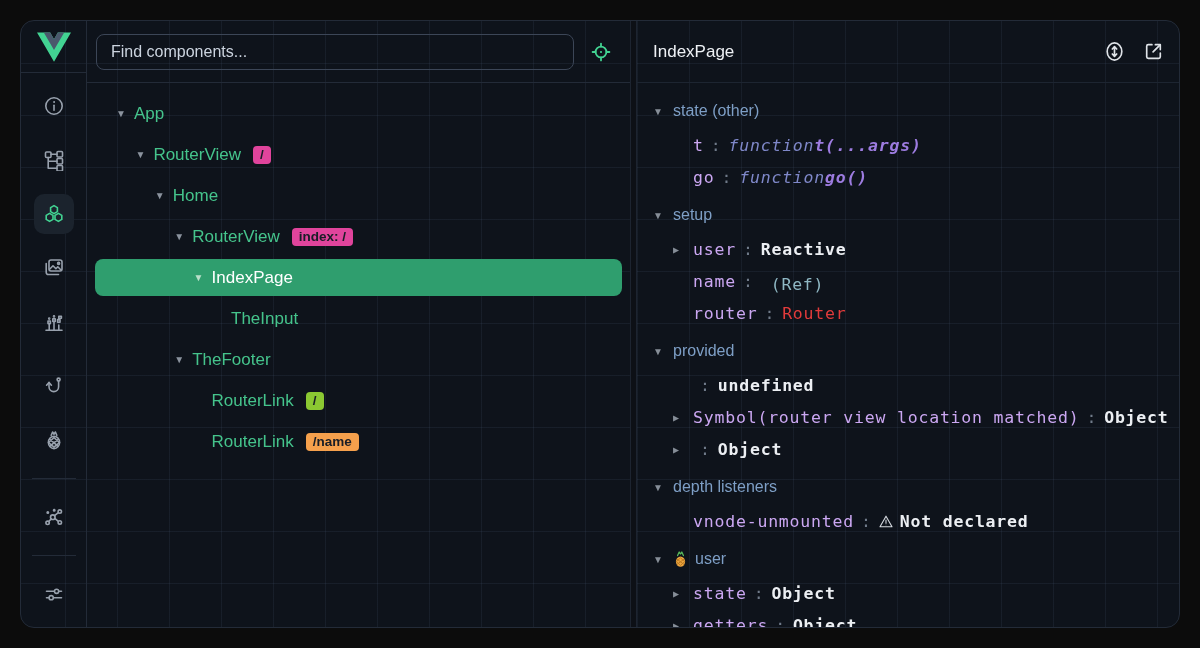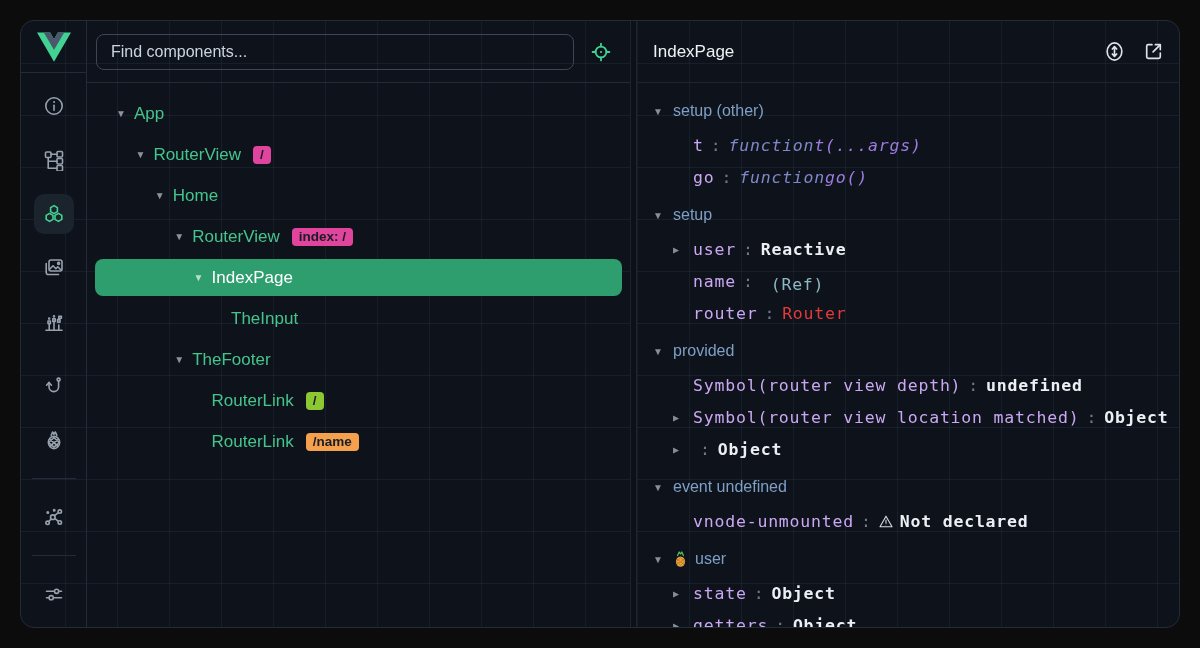--- a/index.html
+++ b/index.html
@@ -59,21 +59,21 @@
   .state-row{height:32px;display:flex;align-items:center;padding-left:36px;font-size:16.5px;
     letter-spacing:0.8px;cursor:default;overflow:hidden;}
   .state-row .arr{width:20px;flex:0 0 20px;font-size:10px;color:#868e98;letter-spacing:0;}
   .state-row.expandable{cursor:pointer;}
   .k{color:var(--key-color);}
   .colon{color:#707b8a;margin:0 7px;}
   .v-plain{color:#eceff3;font-weight:bold;}
   .v-ref{color:var(--value-ref);margin-top:6px;}
   .v-error{color:var(--value-error);}
   .fn-kw{color:var(--fn-keyword);font-style:italic;}
-  .fn-sig{color:var(--fn-signature);font-style:italic;font-weight:normal;}
+  .fn-sig{color:var(--fn-signature);font-style:italic;font-weight:bold;}
   .warn-ico{display:flex;margin-right:7px;color:#d5dae0;}
   .pad-gap{display:inline-block;width:10px;}
   svg{display:block;}
 </style>
 </head>
 <body>
 
 <div class="window">
 
   <div class="rail">
@@ -257,21 +257,21 @@
         <svg width="23" height="23" viewBox="0 0 22 22" fill="none" stroke="currentColor" stroke-width="1.6" stroke-linecap="round" stroke-linejoin="round">
           <path d="M9.5 4.5H6A1.5 1.5 0 0 0 4.5 6v10A1.5 1.5 0 0 0 6 17.5h10a1.5 1.5 0 0 0 1.5-1.5v-3.5"></path>
           <path d="M12.8 4.5h4.7v4.7"></path>
           <path d="M17.3 4.7 10.6 11.4"></path>
         </svg>
       </span>
     </div>
     <div class="insp-body" id="insp-body">
         <div class="sec-header">
           <span class="tri">▼</span>
-          <span>setup (other)</span>
+          <span>state (other)</span>
         </div>
         <div class="state-row">
           <span class="arr"></span>
           <span class="k">t</span>
           <span class="colon">:</span>
           <span class="fn-kw">function </span>
           <span class="fn-sig">t(...args)</span>
         </div>
         <div class="state-row">
           <span class="arr"></span>
@@ -302,38 +302,37 @@
           <span class="k">router</span>
           <span class="colon">:</span>
           <span class="v-error">Router</span>
         </div>
         <div class="sec-header">
           <span class="tri">▼</span>
           <span>provided</span>
         </div>
         <div class="state-row">
           <span class="arr"></span>
-          <span class="k">Symbol(router view depth)</span>
           <span class="colon">:</span>
           <span class="v-plain">undefined</span>
         </div>
         <div class="state-row expandable">
           <span class="arr">▶</span>
           <span class="k">Symbol(router view location matched)</span>
           <span class="colon">:</span>
           <span class="v-plain">Object</span>
         </div>
         <div class="state-row expandable">
           <span class="arr">▶</span>
           <span class="colon">:</span>
           <span class="v-plain">Object</span>
         </div>
         <div class="sec-header">
           <span class="tri">▼</span>
-          <span>event undefined</span>
+          <span>depth listeners</span>
         </div>
         <div class="state-row">
           <span class="arr"></span>
           <span class="k">vnode-unmounted</span>
           <span class="colon">:</span>
           <span class="warn-ico">
             <svg width="14" height="13" viewBox="0 0 14 13" fill="none" stroke="currentColor" stroke-width="1.1" stroke-linejoin="round">
               <path d="M7 1.2 13 11.8H1z"></path>
               <path d="M7 5v3.2" stroke-linecap="round"></path>
               <circle cx="7" cy="9.9" r="0.4" fill="currentColor" stroke="none"></circle>

